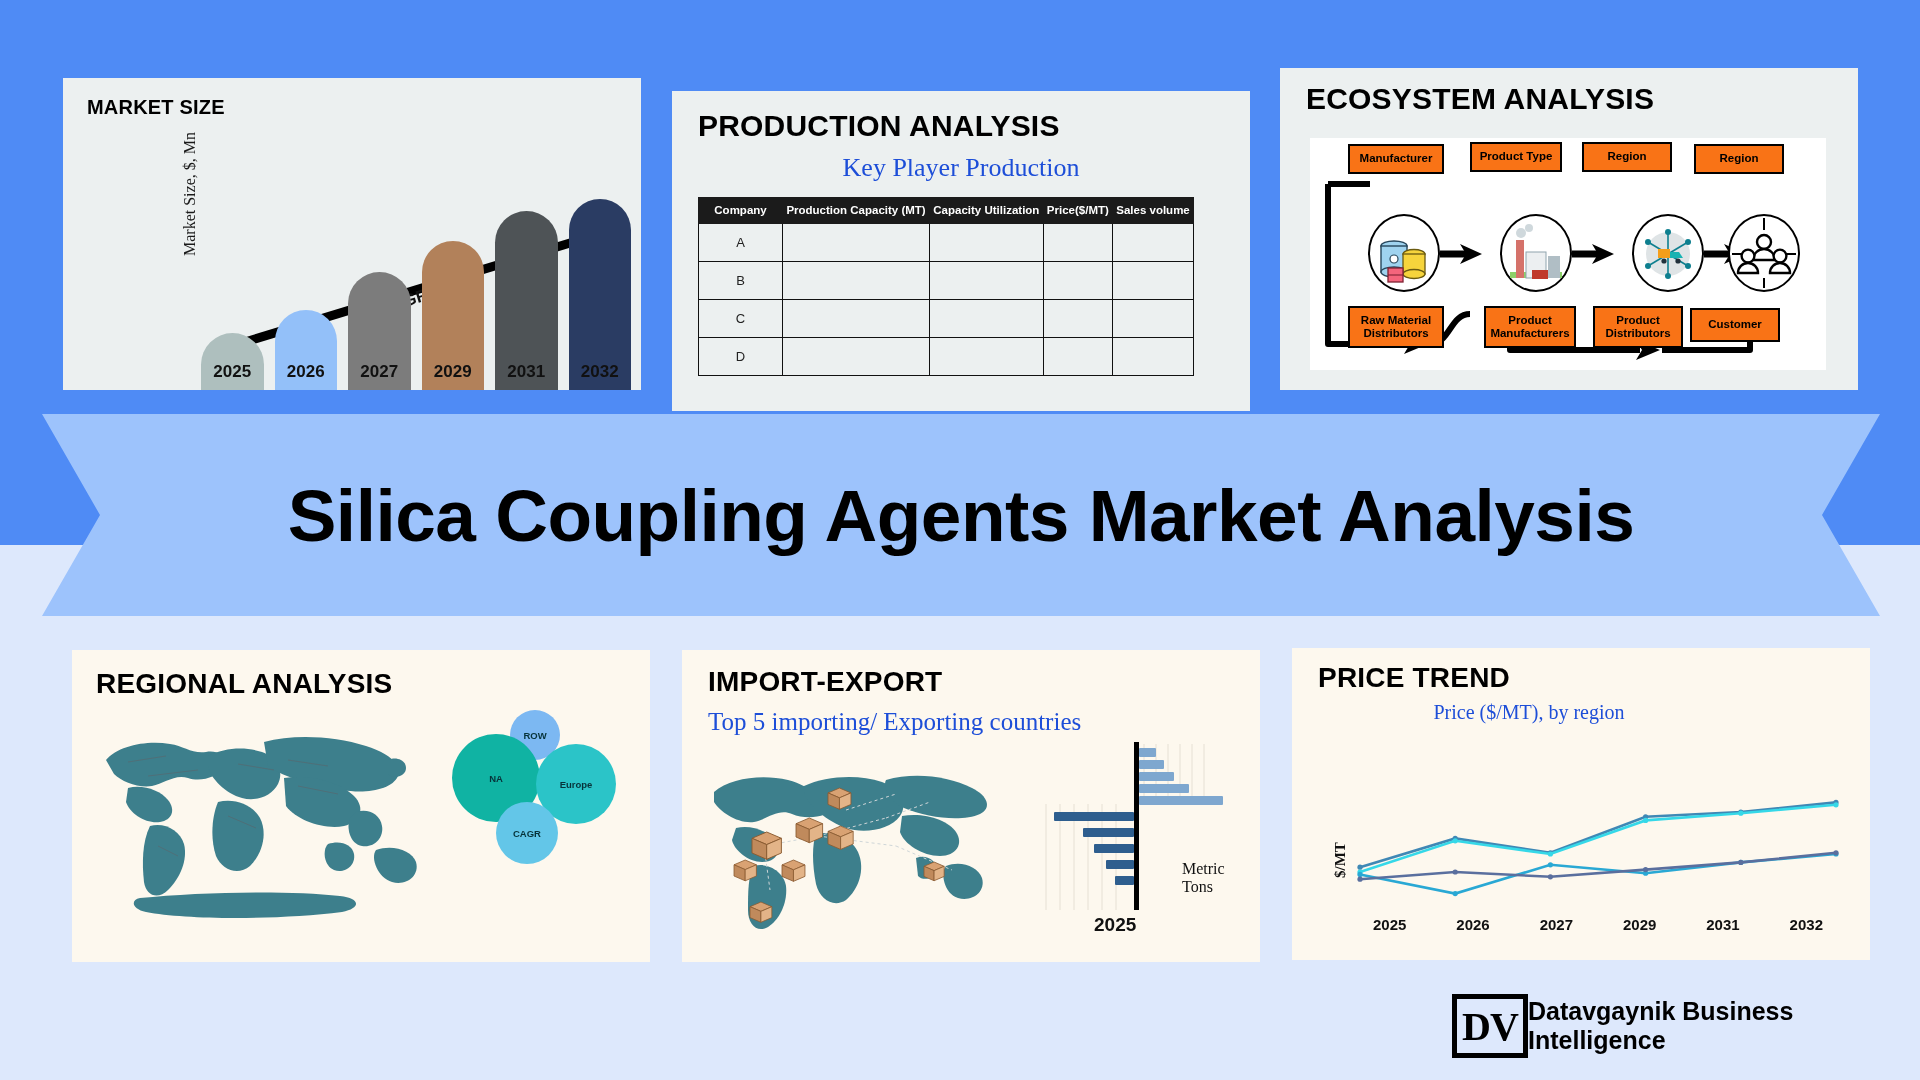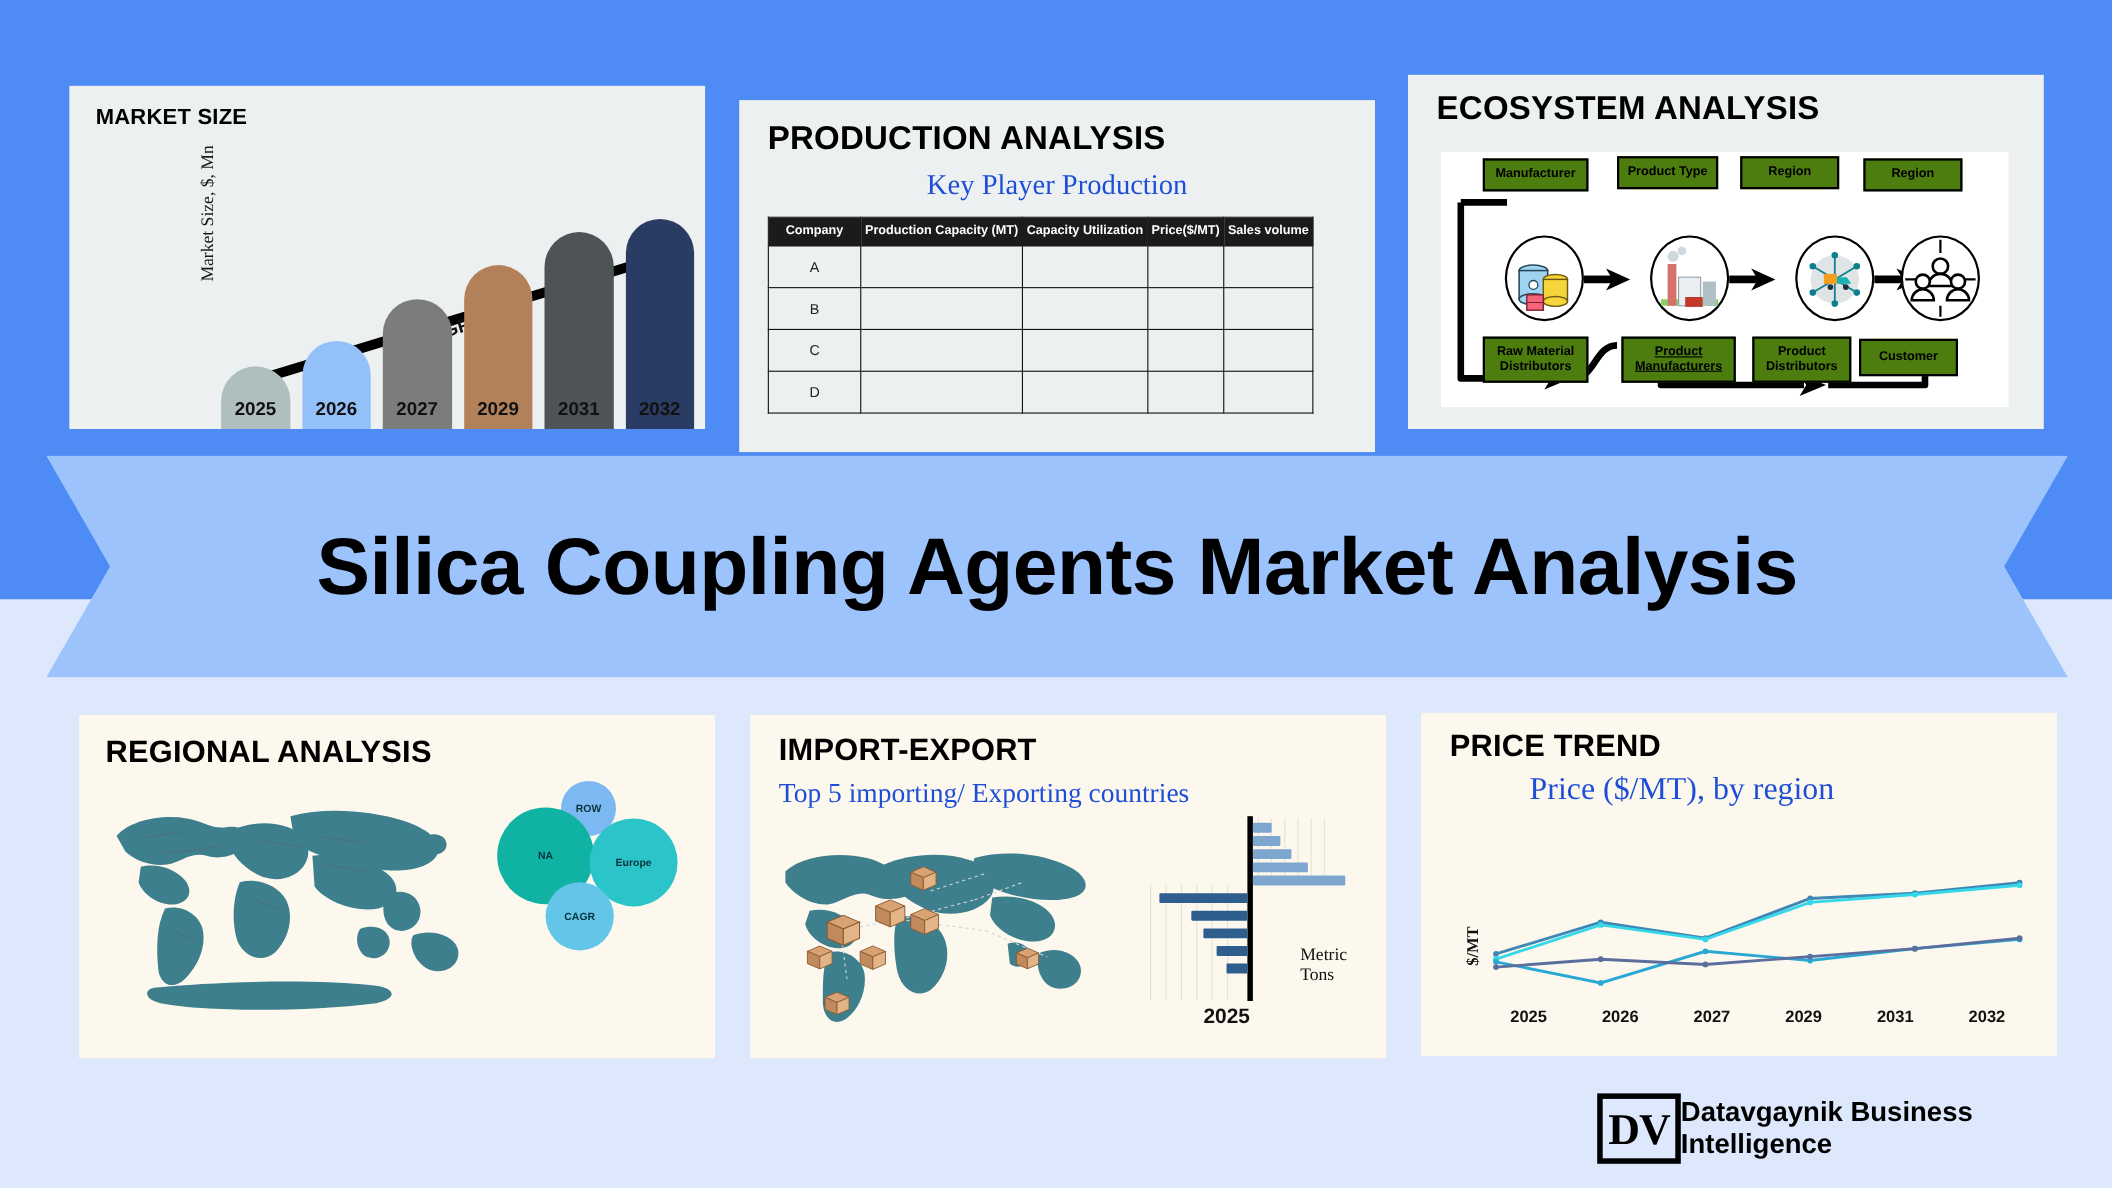--- a/index.html
+++ b/index.html
@@ -58,21 +58,21 @@
     padding:6px 3px; border:1px solid #1b1b1b; line-height:1.15;
   }
   .ptable td { border:1.3px solid #111; height:38px; font-size:13px; color:#222; text-align:center; background:#ecf0f0; }
   .ptable td.co { width:84px; }
 
   
   #ecosystem { left:1280px; top:68px; width:578px; height:322px; background:#ecf0f0; }
   #ecosystem .card-title { position:absolute; left:26px; top:14px; font-size:30px; }
   .eco-canvas { position:absolute; left:30px; top:70px; width:516px; height:232px; background:#fff; }
   .eco-box {
-    position:absolute; border:2.2px solid #000; background:#4d7c0f;
+    position:absolute; border:2.2px solid #000; background:#f97316;
     display:flex; align-items:center; justify-content:center; text-align:center;
     font-size:11.5px; font-weight:600; color:#000; line-height:1.15; padding:0;
   }
   .eco-circle { position:absolute; width:72px; height:78px; border:2.2px solid #000; border-radius:50%; background:#fff; }
 
   
   #regional { left:72px; top:650px; width:578px; height:312px; background:#fdf8ee; }
   #regional .card-title { position:absolute; left:24px; top:18px; font-size:28px; }
   .world-map { position:absolute; left:16px; top:66px; width:350px; height:215px; }
   .bubbles { position:absolute; left:380px; top:60px; width:185px; height:215px; }
@@ -88,21 +88,21 @@
   .tor-axis { position:absolute; left:112px; top:0; width:5px; height:168px; background:#000; }
   .tor-bar { position:absolute; height:9px; border-radius:1px; }
   .tor-right { background:#7ea7cf; left:117px; }
   .tor-left  { background:#2e5e8e; }
   .tor-year { position:absolute; left:72px; top:172px; font-size:19px; font-weight:700; color:#111; }
   .tor-unit { position:absolute; left:160px; top:118px; font-family:"Liberation Serif", serif; font-size:16px; color:#111; }
 
   
   #pricetrend { left:1292px; top:648px; width:578px; height:312px; background:#fdf8ee; }
   #pricetrend .card-title { position:absolute; left:26px; top:14px; font-size:28px; }
-  #pricetrend .card-sub { position:absolute; left:72px; top:52px; width:330px; text-align:center; font-size:29px; line-height:1.2; }
+  #pricetrend .card-sub { position:absolute; left:72px; top:52px; width:330px; text-align:center; font-size:20px; line-height:1.2; }
   .pt-ylabel { position:absolute; left:40px; top:230px; transform-origin:left top; transform:rotate(-90deg);
                font-family:"Liberation Serif", serif; font-weight:700; font-size:15px; color:#111; white-space:nowrap; }
   .pt-plot { position:absolute; left:56px; top:140px; width:500px; height:120px; }
   .pt-xaxis { position:absolute; left:56px; top:268px; width:500px; display:flex; }
   .pt-xtick { font-size:15px; font-weight:700; color:#111; text-align:center; }
 
   
   #logo { position:absolute; left:1452px; top:986px; width:420px; height:80px; display:flex; align-items:center; }
   .logo-mark { width:76px; height:64px; border:5px solid #000; display:flex; align-items:center; justify-content:center;
                font-family:"Liberation Serif", serif; font-size:40px; font-weight:700; color:#000; letter-spacing:-1px; }
@@ -287,21 +287,21 @@
           <path d="M23 44 a11 11 0 0 1 22 0z" fill="#fff" stroke="#000" stroke-width="2.4"></path>
           <circle cx="18" cy="40" r="6.4" fill="#fff" stroke="#000" stroke-width="2.4"></circle>
           <path d="M8 57 a10 10 0 0 1 20 0z" fill="#fff" stroke="#000" stroke-width="2.4"></path>
           <circle cx="50" cy="40" r="6.4" fill="#fff" stroke="#000" stroke-width="2.4"></circle>
           <path d="M40 57 a10 10 0 0 1 20 0z" fill="#fff" stroke="#000" stroke-width="2.4"></path>
         </svg>
       </div>
 
       
       <div class="eco-box" style="left:38px;  top:168px; width:96px; height:42px;">Raw Material Distributors</div>
-      <div class="eco-box" style="left:164px; top:168px; width:104px; height:42px;text-decoration:underline;">Product Manufacturers</div>
+      <div class="eco-box" style="left:174px; top:168px; width:92px; height:42px;">Product Manufacturers</div>
       <div class="eco-box" style="left:268px; top:168px; width:90px; height:42px;margin-left:15px;">Product Distributors</div>
       <div class="eco-box" style="left:380px; top:170px; width:90px; height:34px;">Customer</div>
     </div>
   </div>
 
   <div class="ribbon"></div>
   <div class="ribbon-title">Silica Coupling Agents Market Analysis</div>
 
   <div class="card" id="regional">
     <div class="card-title">REGIONAL ANALYSIS</div>

